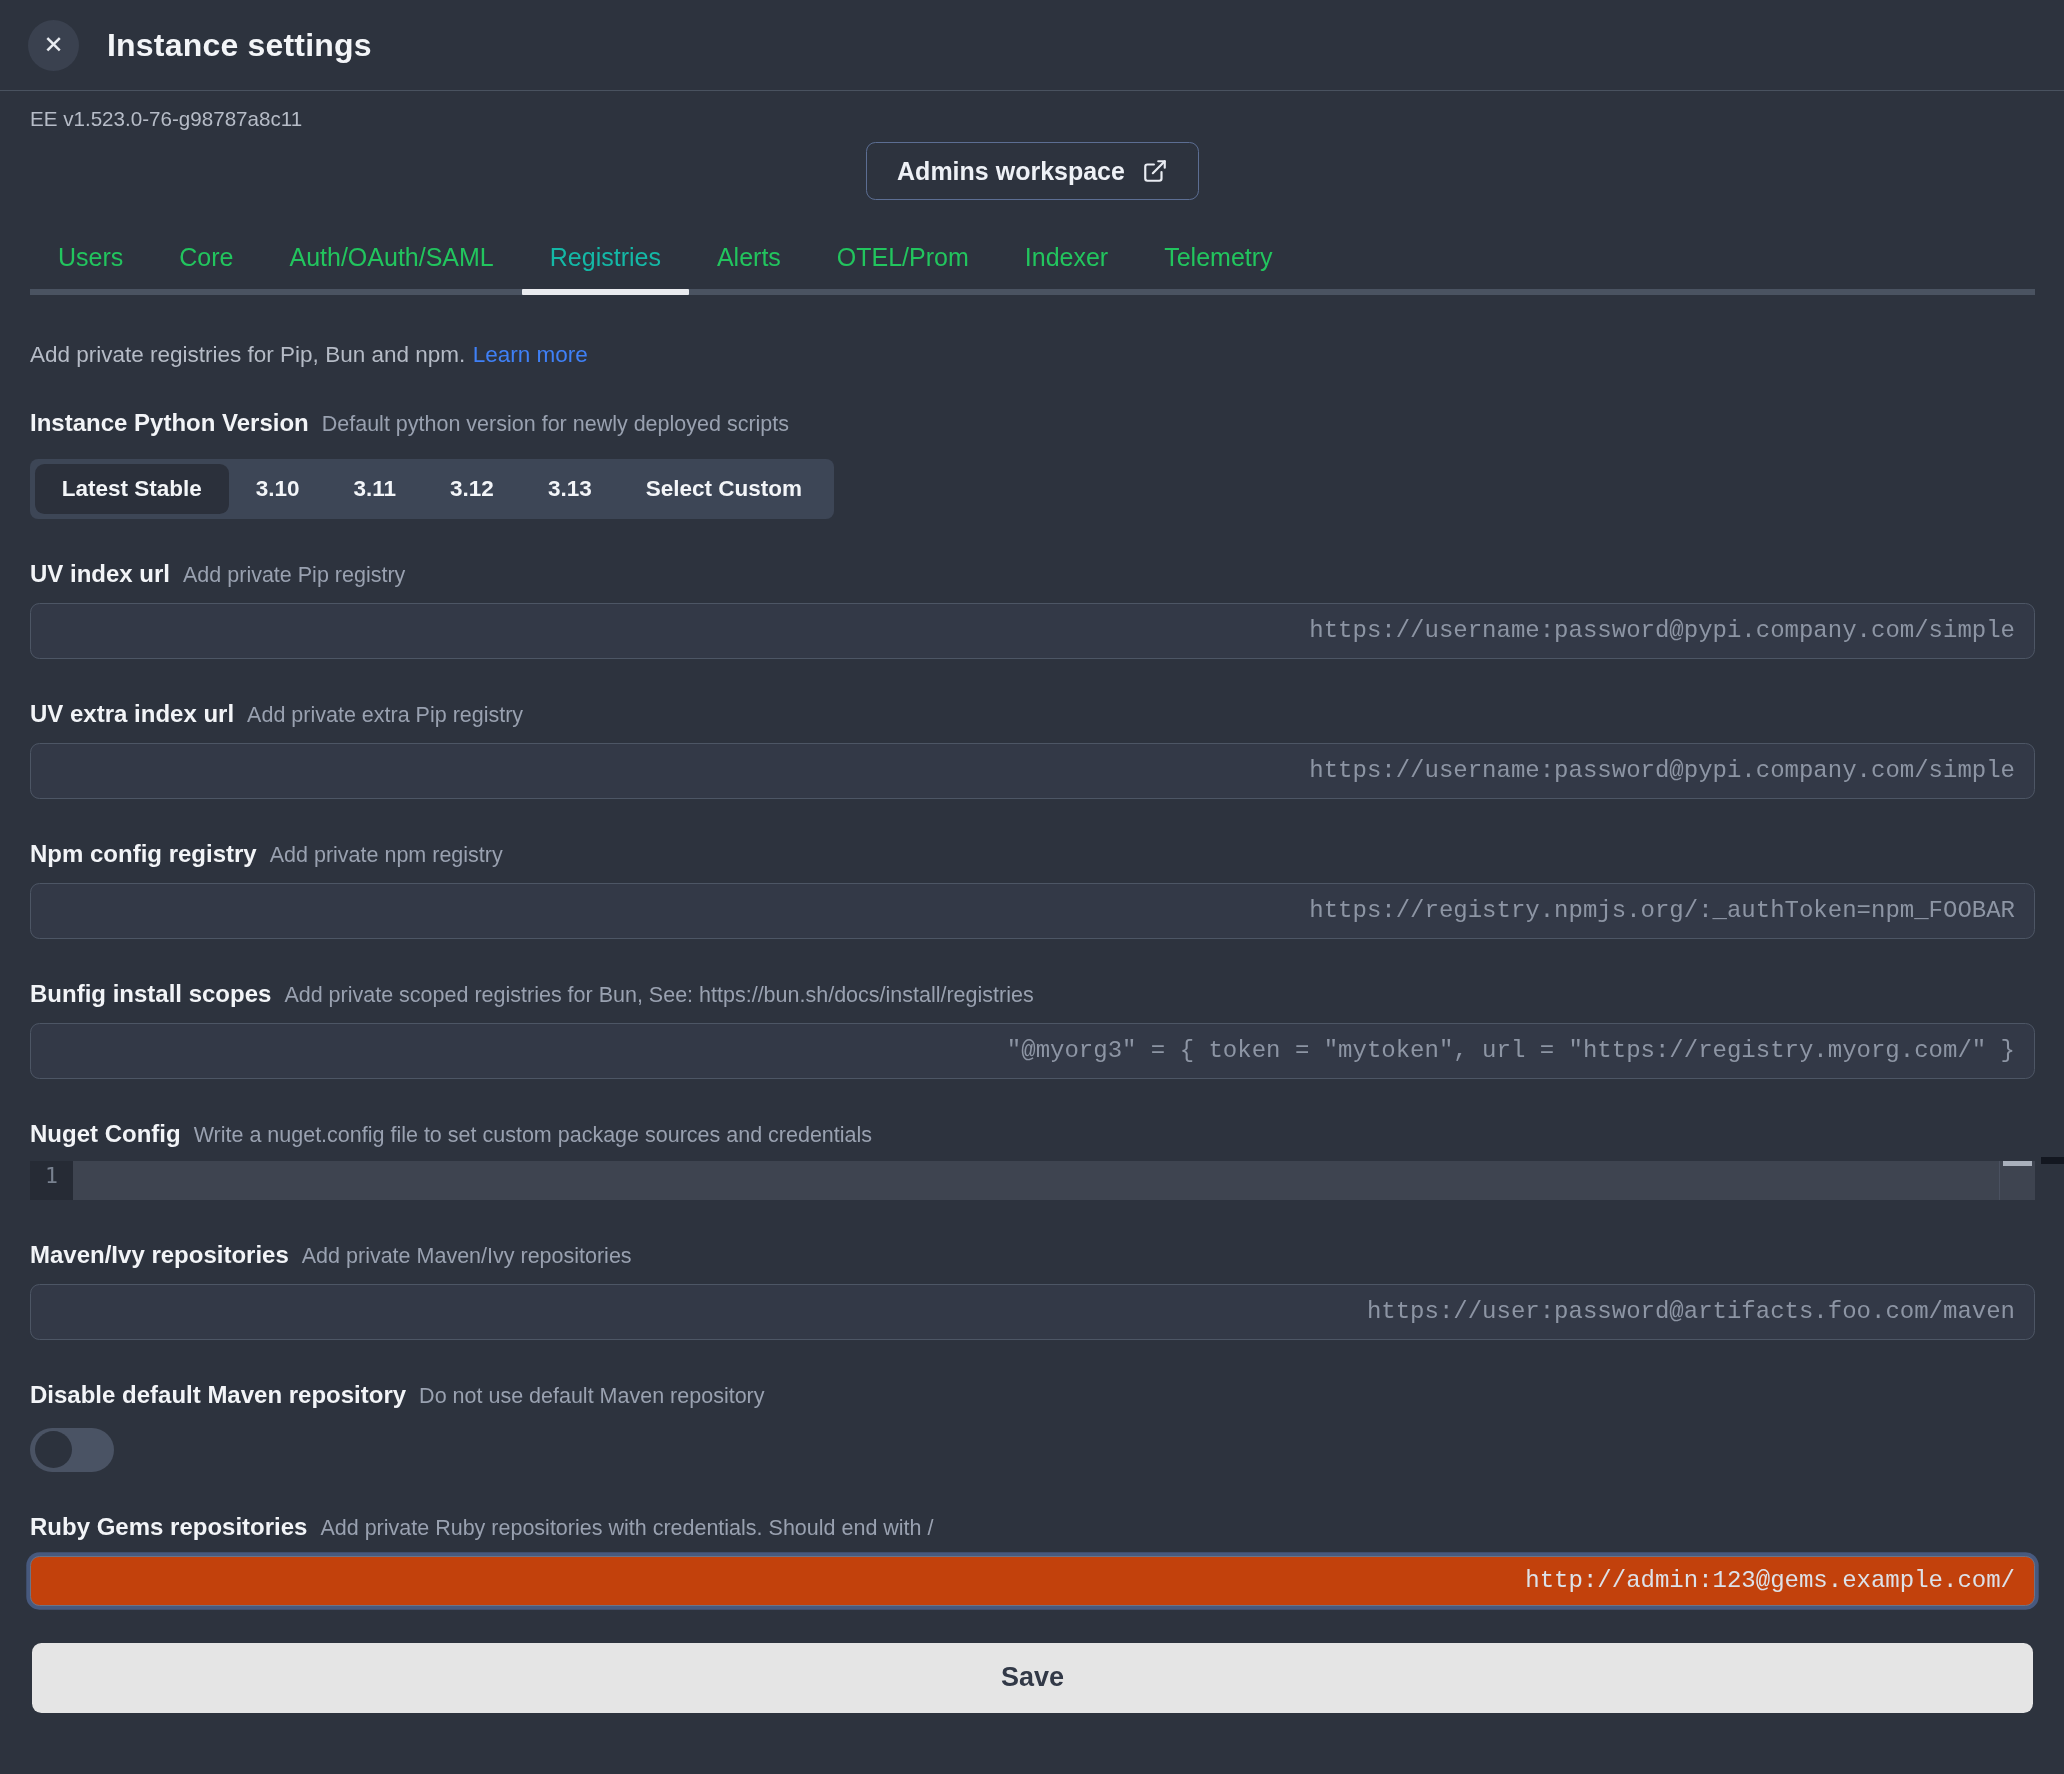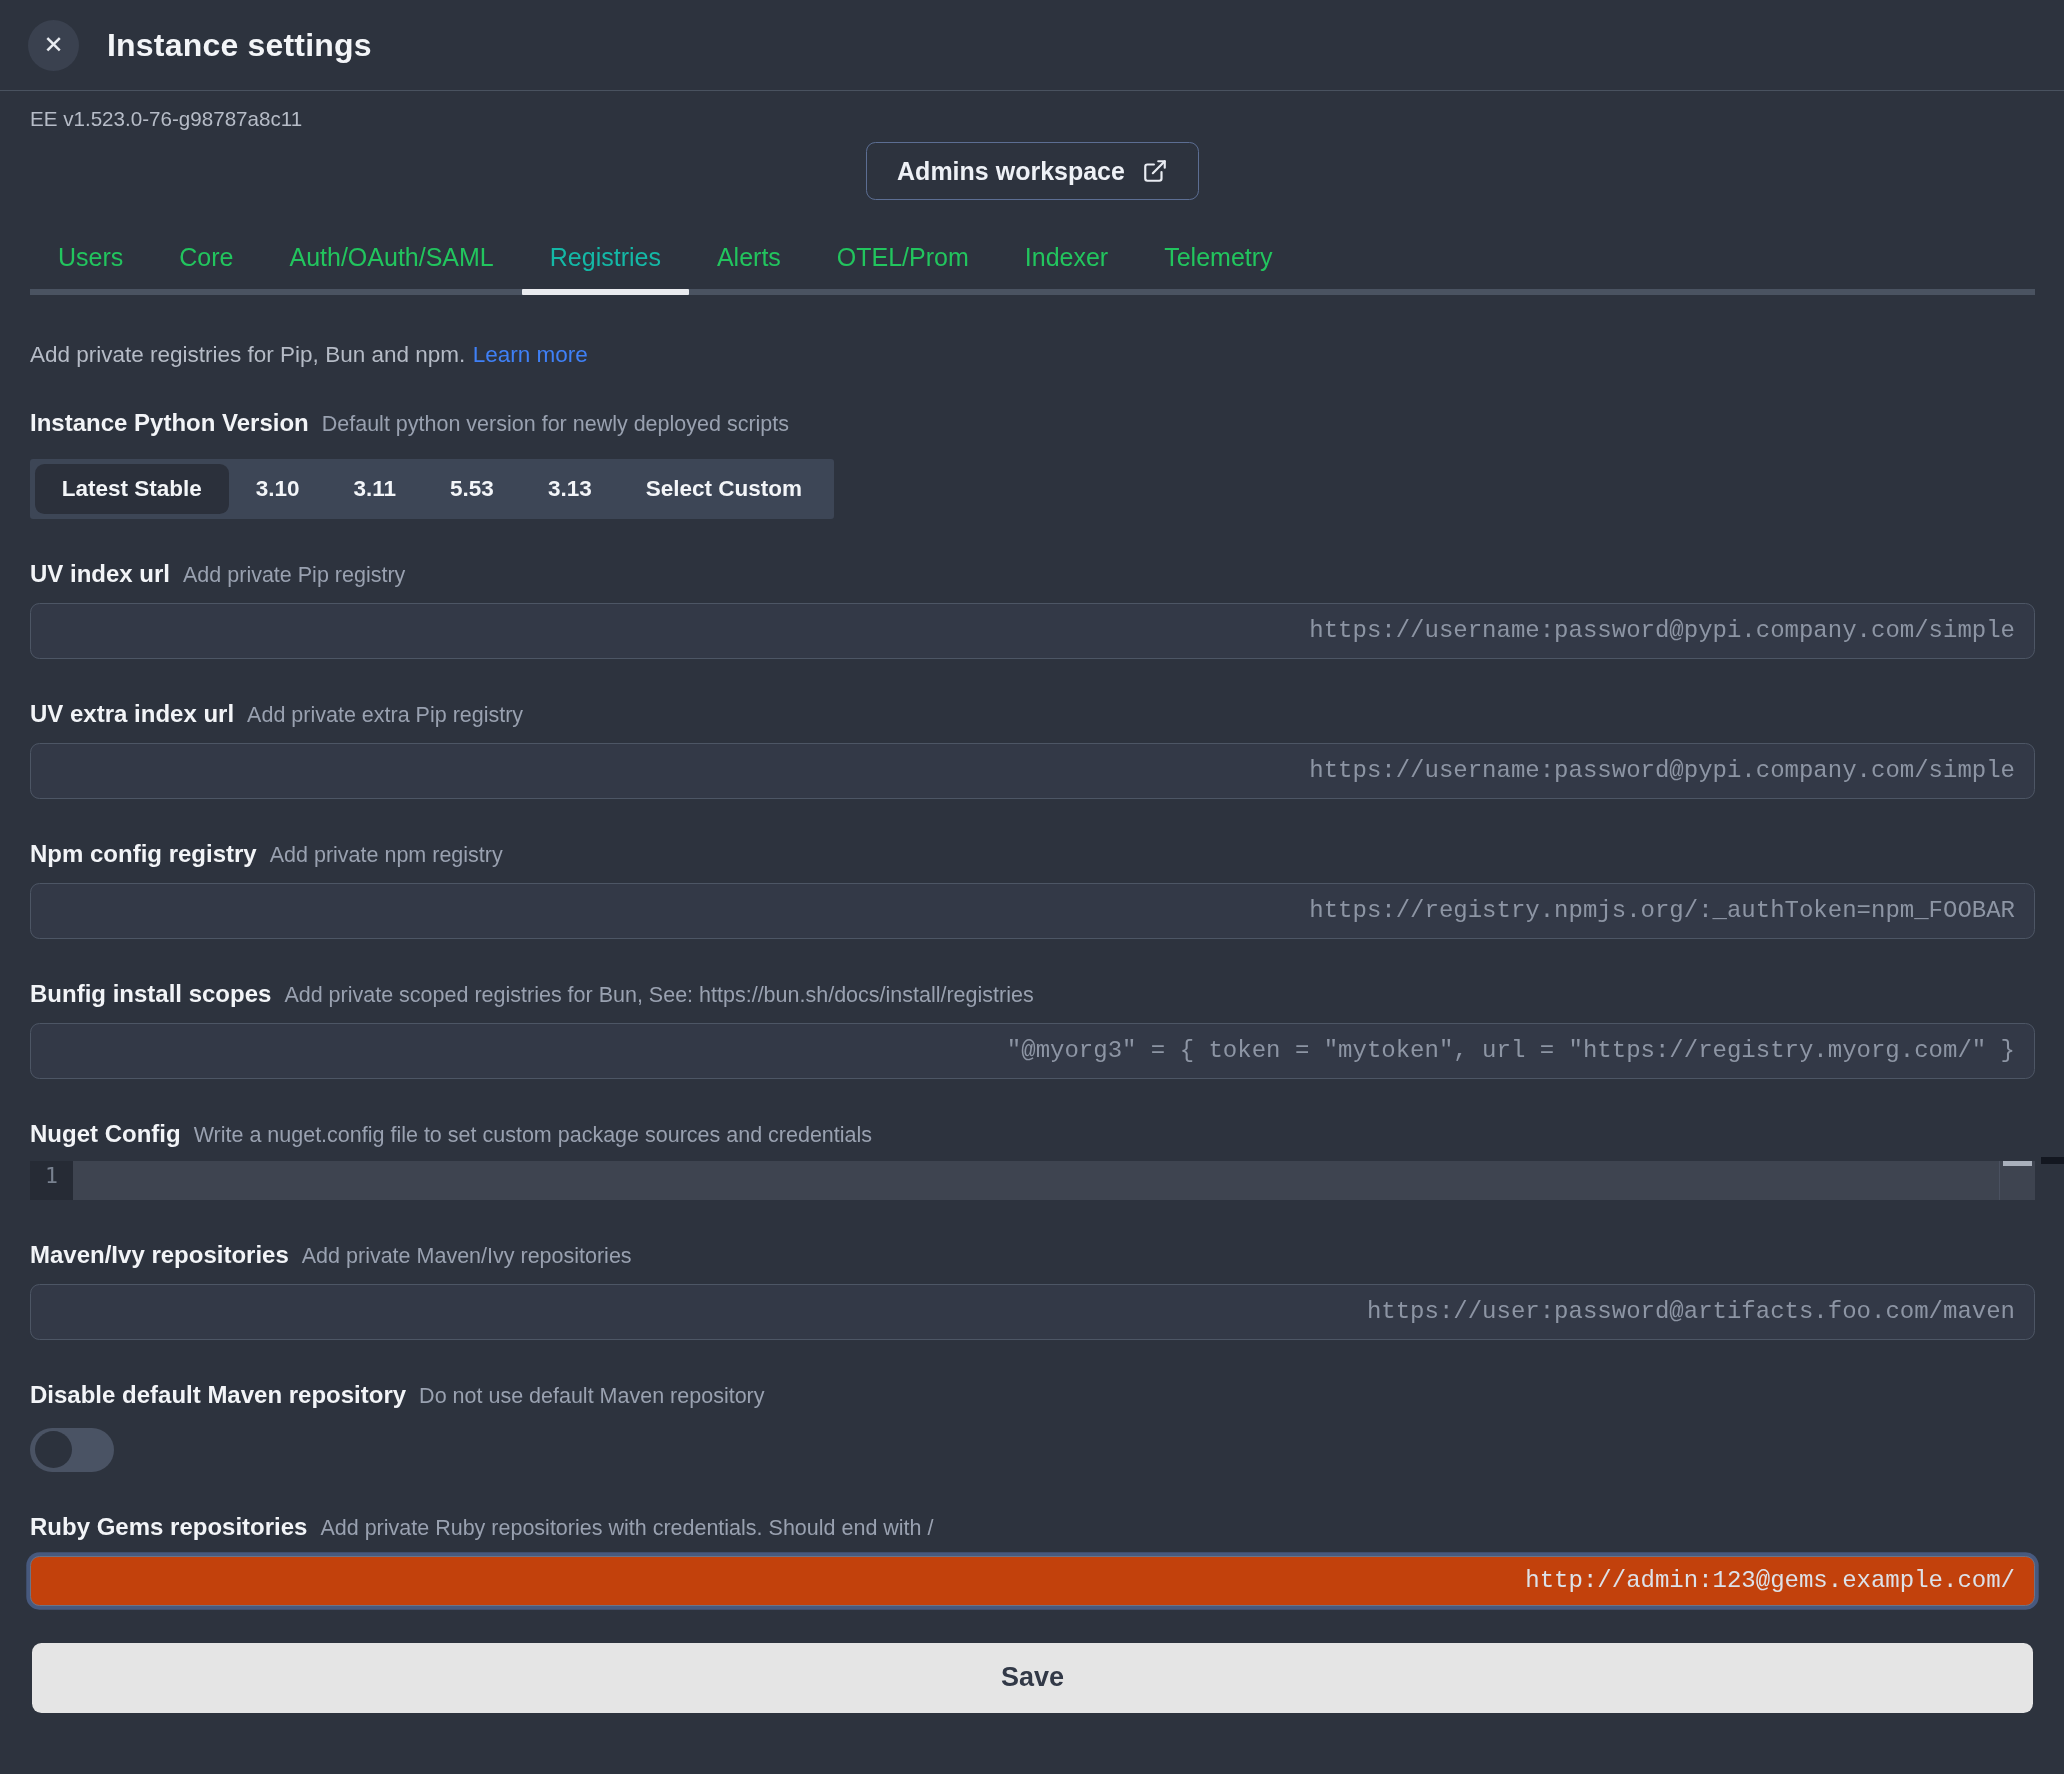--- a/index.html
+++ b/index.html
@@ -62,21 +62,21 @@
 
   
   .group { margin-top:41px; }
   .group-head { display:flex; align-items:flex-end; gap:13px; }
   .group-label { font-size:24px; font-weight:700; color:#f2f4f7; }
   .group-desc { font-size:21.5px; color:#99a1b0; }
 
   
   .segmented {
     margin-top:22.5px; display:inline-flex; align-items:stretch;
-    background:#3d4656; border-radius:3px; padding:4.7px;
+    background:#3d4656; border-radius:8px; padding:4.7px;
   }
   .seg {
     padding:12px 27px; font-size:22.5px; font-weight:700; color:#f3f5f8;
     background:none; border:none; border-radius:9.4px; cursor:pointer; font-family:inherit;
   }
   .seg.active { background:#2b303b; }
 
   
   .text-input {
     margin-top:15px; width:100%; height:56px;
@@ -167,21 +167,21 @@
 
   <div class="group">
     <div class="group-head">
       <span class="group-label">Instance Python Version</span>
       <span class="group-desc">Default python version for newly deployed scripts</span>
     </div>
     <div class="segmented">
       <button class="seg active">Latest Stable</button>
       <button class="seg">3.10</button>
       <button class="seg">3.11</button>
-      <button class="seg">5.53</button>
+      <button class="seg">3.12</button>
       <button class="seg">3.13</button>
       <button class="seg">Select Custom</button>
     </div>
   </div>
 
   <div class="group">
     <div class="group-head">
       <span class="group-label">UV index url</span>
       <span class="group-desc">Add private Pip registry</span>
     </div>

